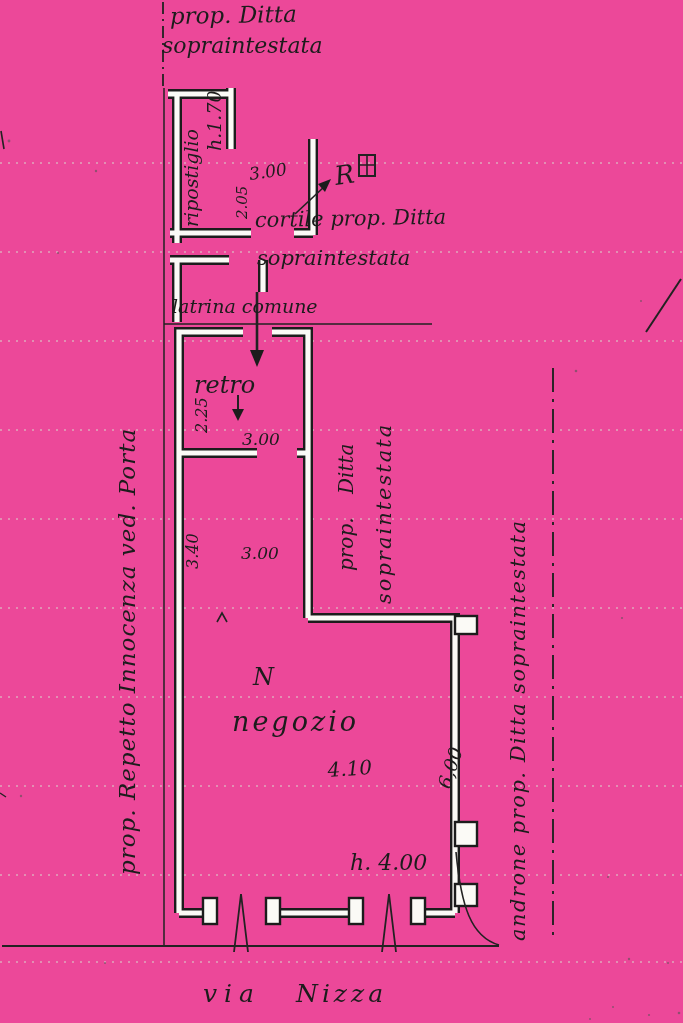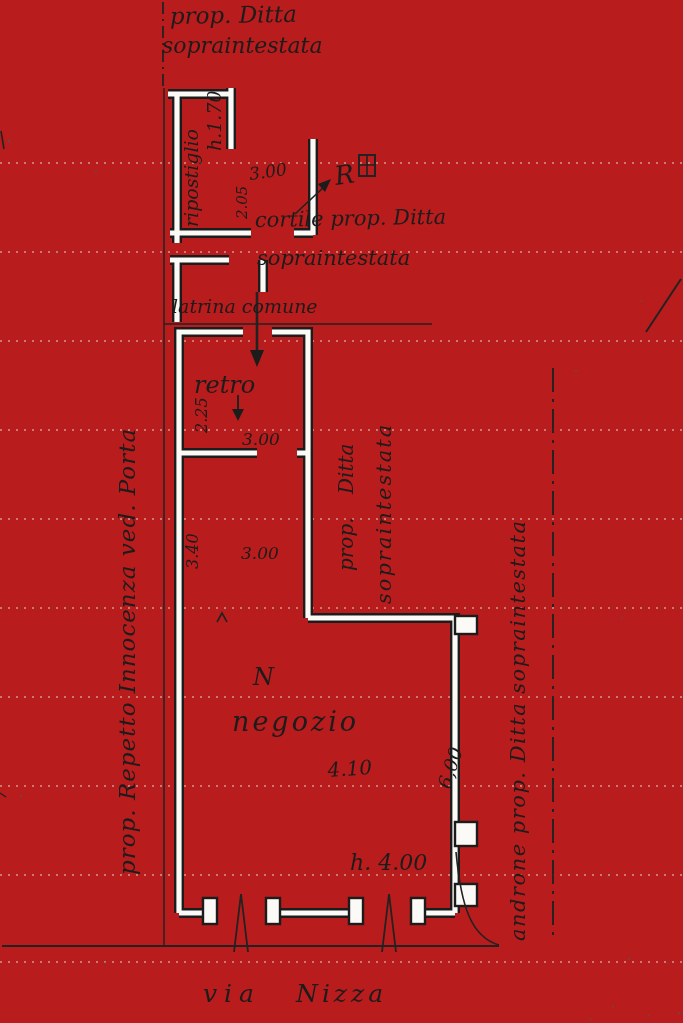--- a/index.html
+++ b/index.html
@@ -1,17 +1,17 @@
 <!DOCTYPE html>
 <html><head>
 <meta charset="utf-8">
 <style>
   html,body{margin:0;padding:0}
   body{background:#d9d9d6;font-family:"DejaVu Serif",serif}
-  .page{position:relative;width:683px;height:1023px;background:#b91c1c;overflow:hidden}
+  .page{position:relative;width:683px;height:1023px;background:#ec4899;overflow:hidden}
   svg{display:block}
   .hw{font-family:"DejaVu Serif",serif;font-style:italic;fill:#1c1c1c}
   .wall-out{stroke:#1c1c1c;stroke-width:10;fill:none}
   .wall-in{stroke:#fbfaf6;stroke-width:5.2;fill:none}
   .block{fill:#fbfaf6;stroke:#1c1c1c;stroke-width:2.4}
   .thin{stroke:#222;fill:none}
   .ruled{stroke:#d9d7cc;stroke-width:1;stroke-dasharray:2 6}
   .ink{fill:#1c1c1c}
   .speck{fill:#555;opacity:.6}
 </style>

